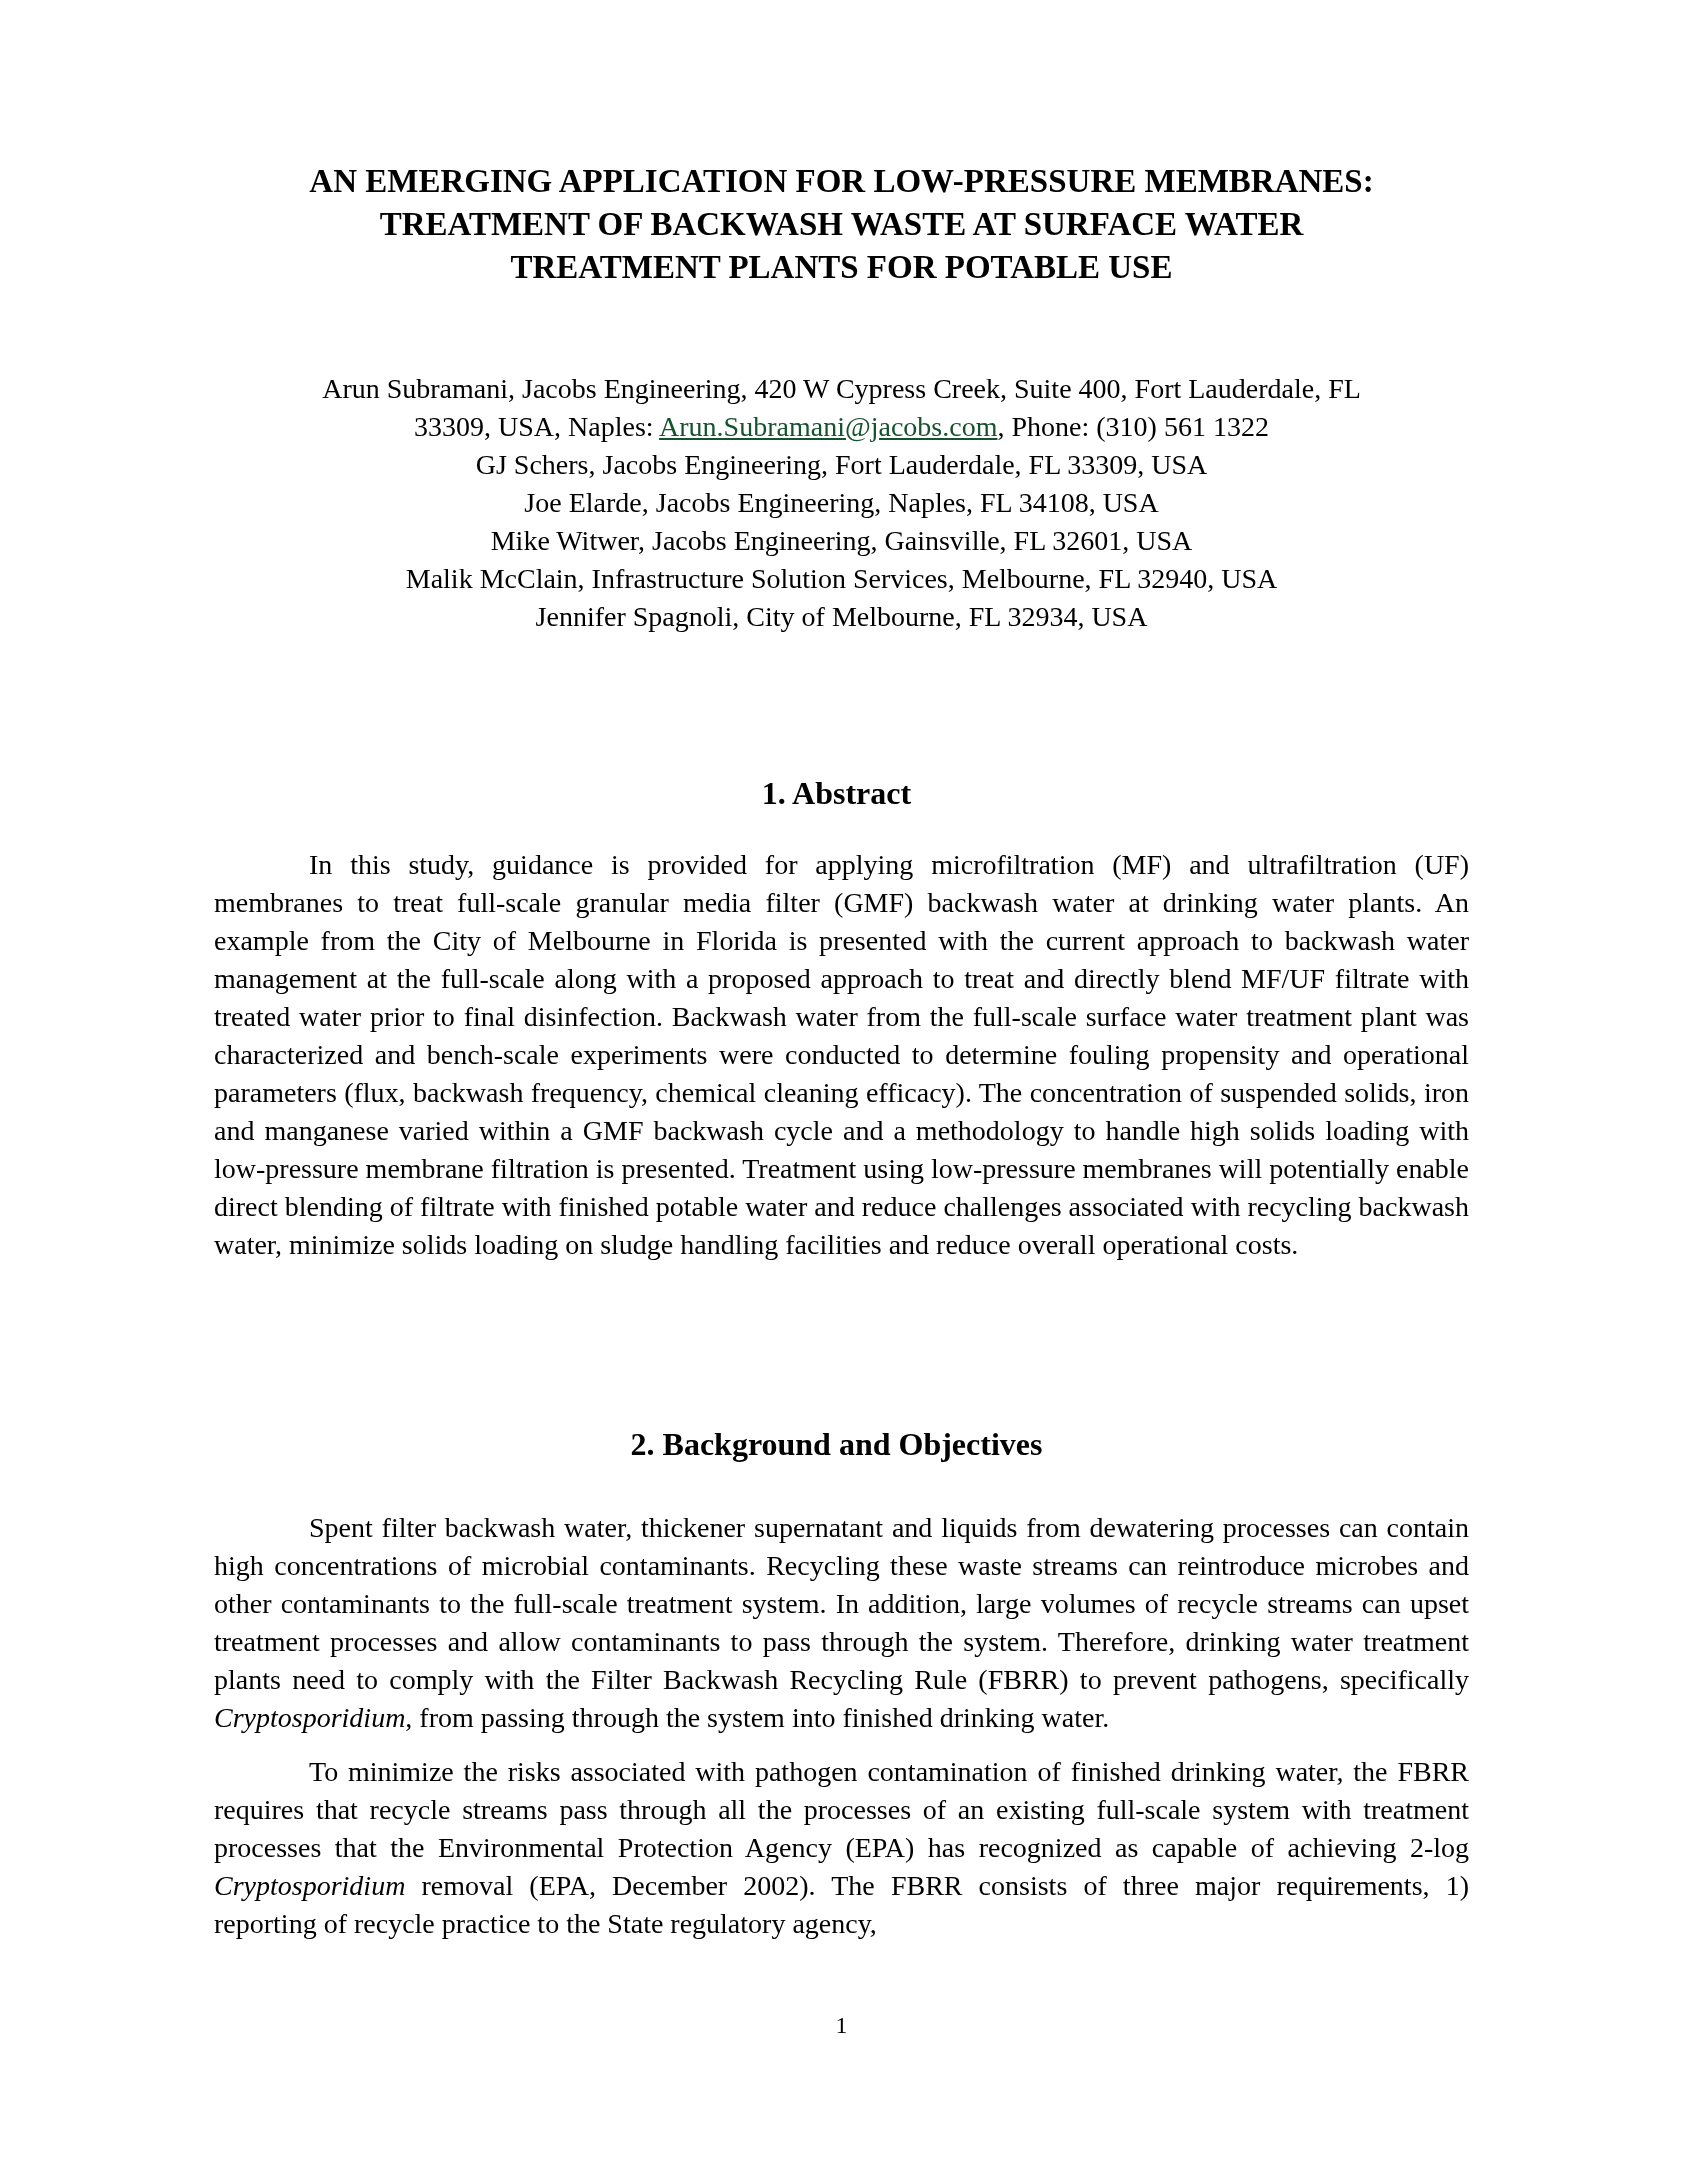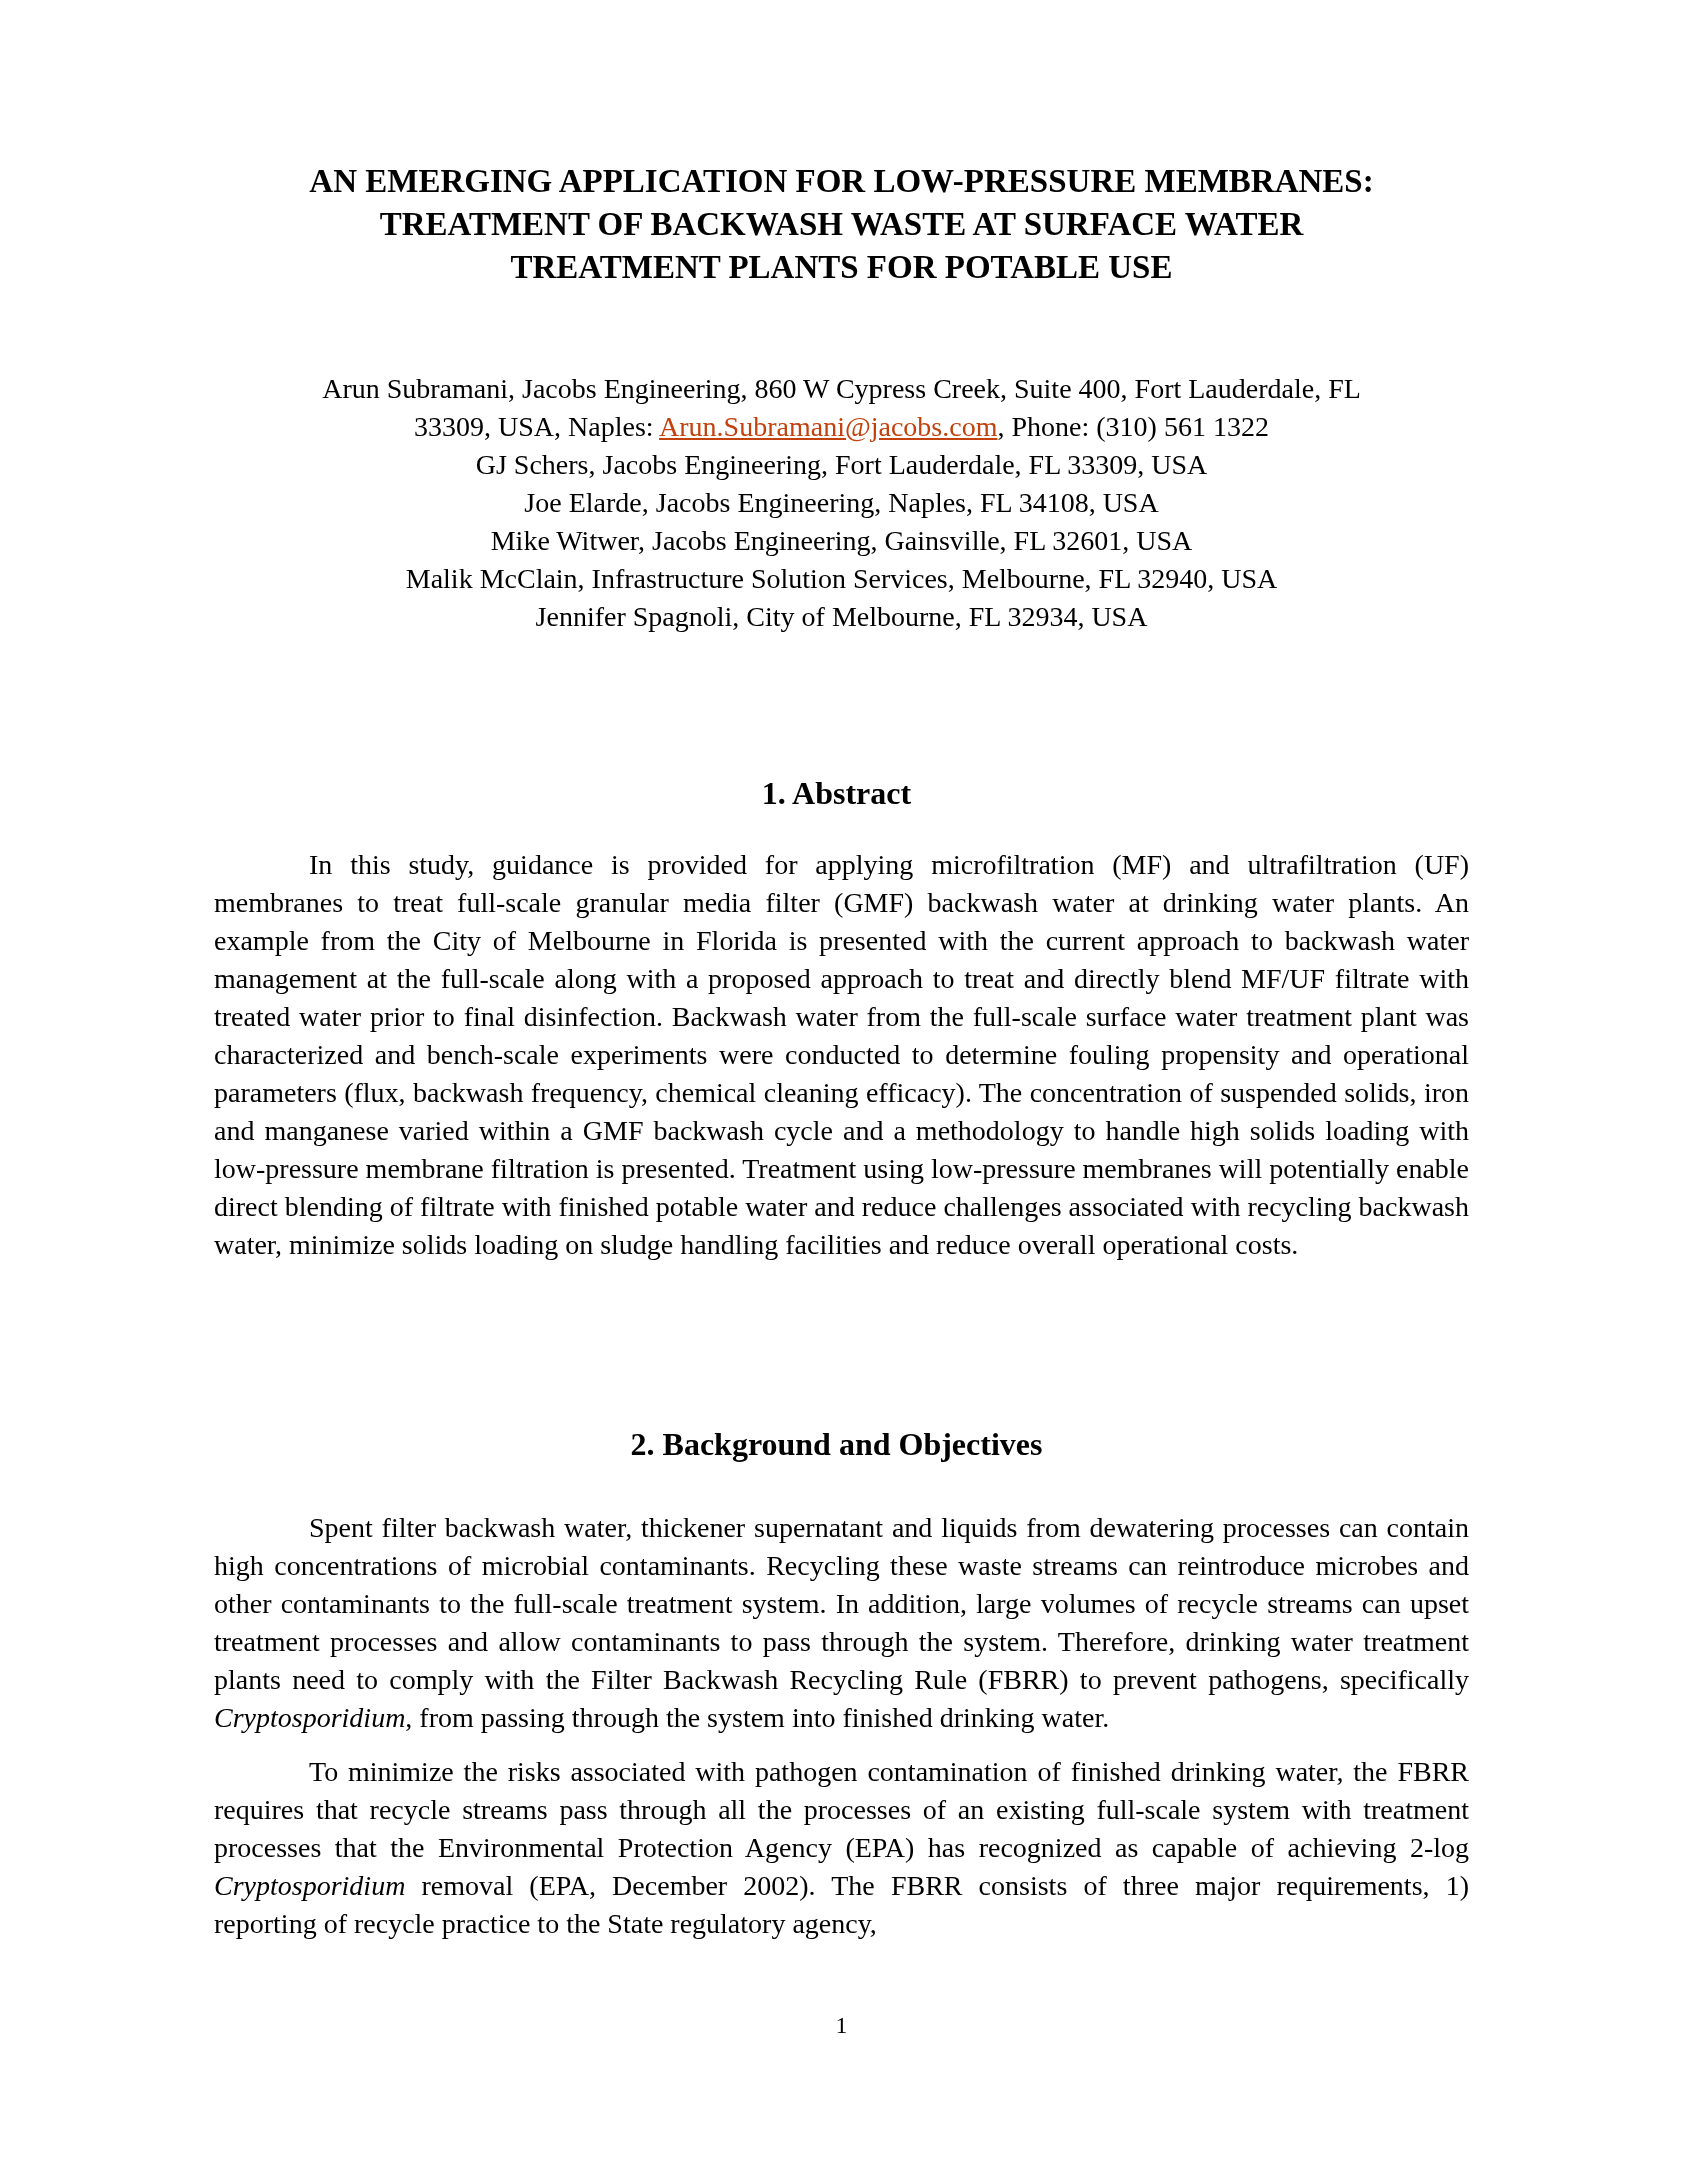--- a/index.html
+++ b/index.html
@@ -93,22 +93,22 @@
 
 <div class="page">
 
   <div class="title-block">
     <div class="title-line">AN EMERGING APPLICATION FOR LOW-PRESSURE MEMBRANES:</div>
     <div class="title-line">TREATMENT OF BACKWASH WASTE AT SURFACE WATER</div>
     <div class="title-line">TREATMENT PLANTS FOR POTABLE USE</div>
   </div>
 
   <div class="authors">
-    <div class="author-line">Arun Subramani, Jacobs Engineering, 860 W Cypress Creek, Suite 400, Fort Lauderdale, FL</div>
-    <div class="author-line"><span>33309, USA, Naples:  </span><a class="email-link" style="color: #c2410c; text-align: center;">Arun.Subramani@jacobs.com</a><span>, Phone:  (310) 561 1322</span></div>
+    <div class="author-line">Arun Subramani, Jacobs Engineering, 420 W Cypress Creek, Suite 400, Fort Lauderdale, FL</div>
+    <div class="author-line"><span>33309, USA, Naples:  </span><a class="email-link" style="color: #14532d; text-align: center;">Arun.Subramani@jacobs.com</a><span>, Phone:  (310) 561 1322</span></div>
     <div class="author-line">GJ Schers, Jacobs Engineering, Fort Lauderdale, FL 33309, USA</div>
     <div class="author-line">Joe Elarde, Jacobs Engineering, Naples, FL 34108, USA</div>
     <div class="author-line">Mike Witwer, Jacobs Engineering, Gainsville, FL 32601, USA</div>
     <div class="author-line">Malik McClain, Infrastructure Solution Services, Melbourne, FL 32940, USA</div>
     <div class="author-line">Jennifer Spagnoli, City of Melbourne, FL 32934, USA</div>
   </div>
 
   <h2 class="section-heading sec1">1.  Abstract</h2>
 
   <div class="body-text abstract-text">

